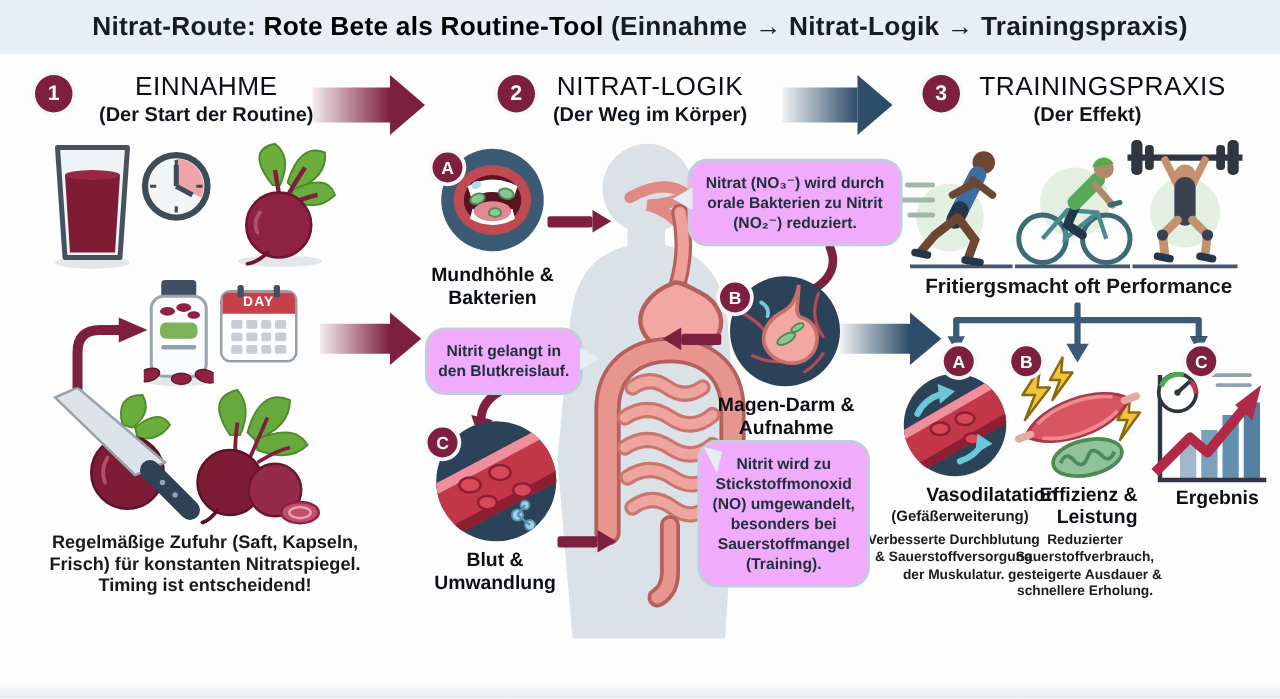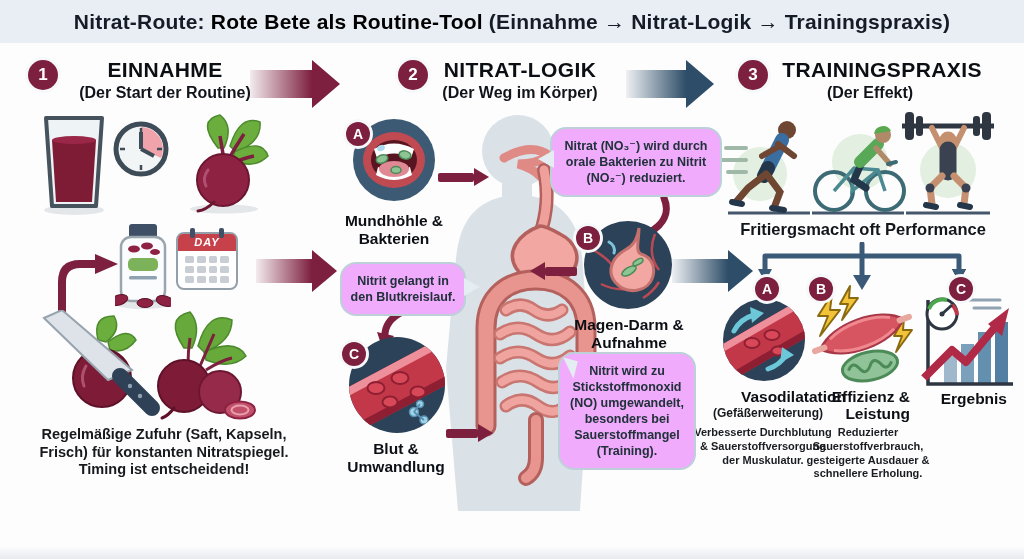--- a/index.html
+++ b/index.html
@@ -11,21 +11,21 @@
             align-items:center;justify-content:center;font-size:21px;font-weight:bold;
             letter-spacing:.2px;color:#151c28;white-space:pre;}
   .titlebar .hl{color:#000000;}
   .bottom-strip{left:0;top:546px;width:1024px;height:13px;background:linear-gradient(#fdfdfe,#e7eaee);}
   
   .badge{border-radius:50%;background:#7d1f3e;color:#fff;display:flex;align-items:center;
          justify-content:center;font-weight:bold;box-shadow:0 0 0 3px #f6f8fa;z-index:6;}
   .badge.num{width:30px;height:30px;font-size:17px;}
   .badge.ltr{width:24px;height:24px;font-size:14px;}
   
-  .colhead{font-weight:bold;font-size:21px;letter-spacing:.4px;color:#0b0e13;text-align:center;}
+  .colhead{font-weight:normal;font-size:21px;letter-spacing:.4px;color:#0b0e13;text-align:center;}
   .colsub{font-weight:bold;font-size:16px;color:#10141a;text-align:center;}
   
   .harrow{display:flex;align-items:center;}
   .harrow .shaft{height:28px;background:linear-gradient(90deg,rgba(125,31,62,.08),#7d1f3e);}
   .harrow .head{width:0;height:0;border-top:24px solid transparent;border-bottom:24px solid transparent;border-left:28px solid #7d1f3e;}
   .harrow.slate .shaft{background:linear-gradient(90deg,rgba(46,77,104,.07),#2e4d68);}
   .harrow.slate .head{border-left-color:#2e4d68;}
   .harrow.mid .shaft{height:24px;}
   .harrow.mid .head{border-top-width:21px;border-bottom-width:21px;border-left-width:25px;}
   
@@ -42,21 +42,21 @@
   .steplabel{font-weight:bold;font-size:15.5px;text-align:center;line-height:1.18;color:#0c1015;z-index:5;}
   .timing{ text-align:center;line-height:1.18;color:#23292f;}
   .timing b{font-size:14.5px;}
   .timing span{font-size:13.5px;}
   .footer-text{font-weight:bold;font-size:14.5px;line-height:1.22;text-align:center;color:#17191c;}
   .caption{font-weight:bold;font-size:16.5px;text-align:center;color:#12151a;}
   .fxtitle{font-weight:bold;font-size:15.5px;text-align:right;color:#0c0f14;line-height:1.12;}
   .fxsub{font-weight:bold;font-size:12px;text-align:center;color:#15181d;}
   .fxtext{font-weight:bold;font-size:11px;line-height:1.25;text-align:center;color:#191c20;}
   
-  .calendar{width:62px;height:58px;background:#fff;border:2px solid #93a0aa;border-radius:8px;box-sizing:border-box;z-index:3;font-style:italic;}
+  .calendar{width:62px;height:58px;background:#fff;border:2px solid #93a0aa;border-radius:8px;box-sizing:border-box;z-index:3;}
   .cal-head{height:17px;background:#c7414b;border-radius:5px 5px 0 0;color:#fff;font-size:11px;
             font-weight:bold;text-align:center;line-height:17px;letter-spacing:1px;}
   .cal-grid{display:grid;grid-template-columns:repeat(4,1fr);gap:3px;padding:5px 7px;}
   .cal-grid i{height:7px;background:#c9ced4;border-radius:1.5px;}
   .cal-ring{position:absolute;top:-6px;width:5px;height:10px;background:#3e4f66;border-radius:2px;}
   svg{display:block;}
 </style>
 </head>
 <body>
 

